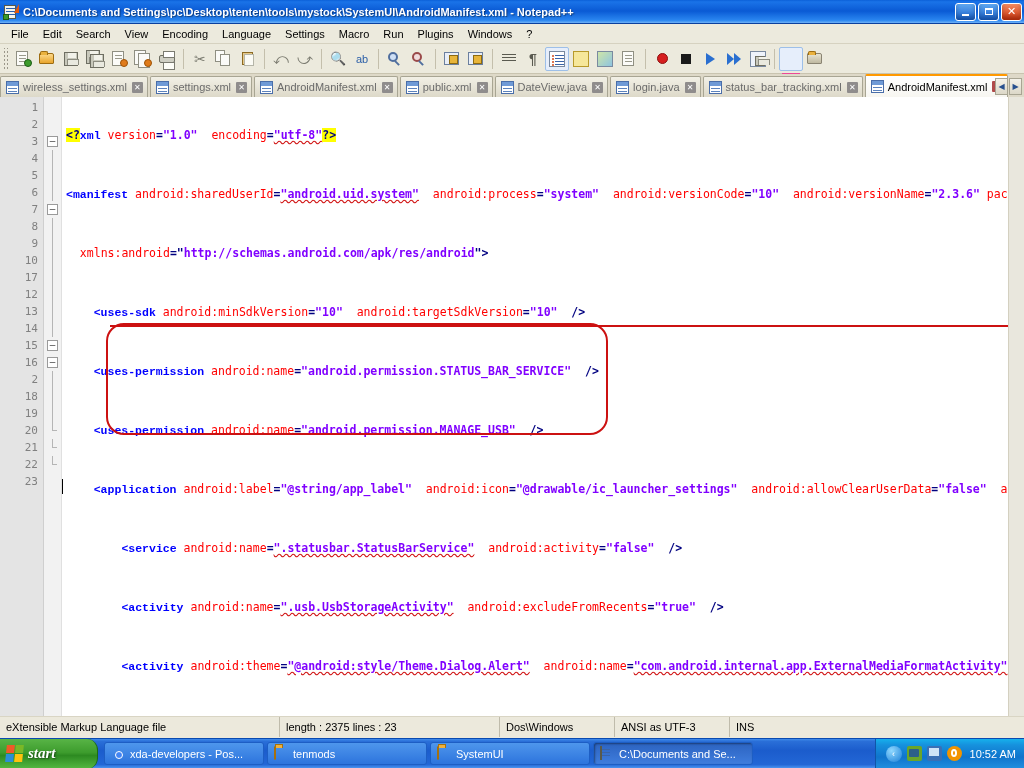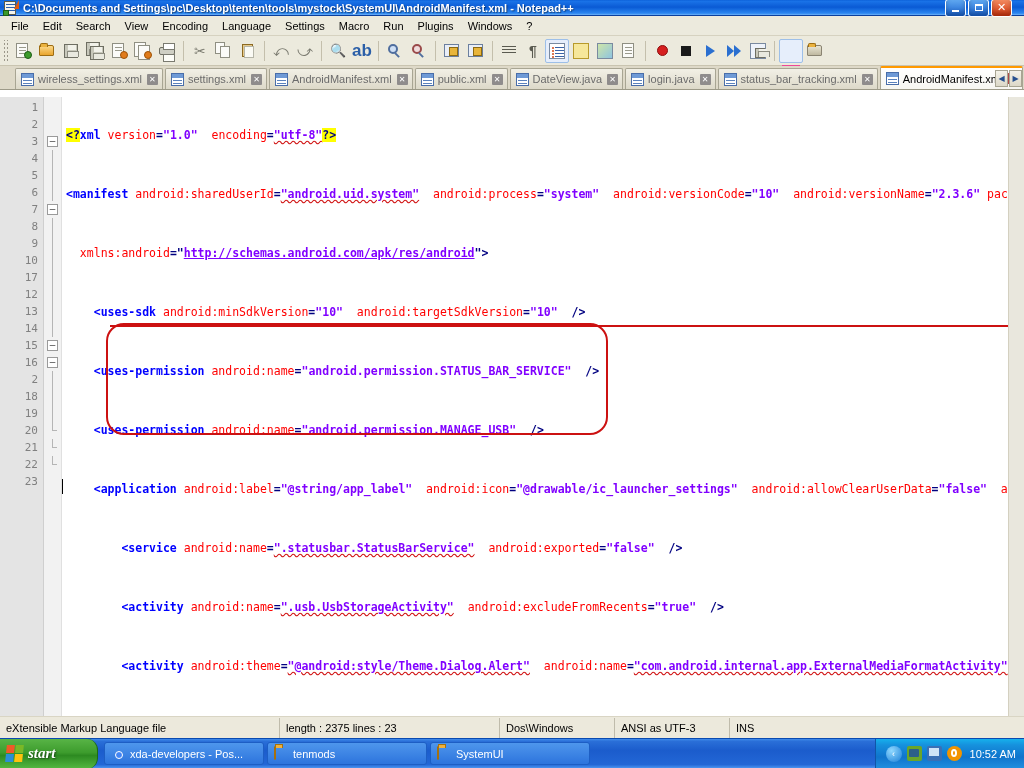--- a/index.html
+++ b/index.html
@@ -8,24 +8,24 @@
     width: 1024px; height: 768px;
     overflow: hidden;
     font-family: "Liberation Sans", sans-serif;
     background: #ffffff;
   }
 
   #app { position: relative; width: 1024px; height: 768px; }
 
   
   .titlebar {
-    height: 16px;
+    height: 24px;
     background: linear-gradient(to bottom, #0b60d8 0%, #1a73e8 8%, #0a5ad4 48%, #0d5fd8 52%, #2a86f0 88%, #6fb2f7 100%);
     display: flex; align-items: center;
-    padding: 0 12px 0 3px;
+    padding: 0 2px 0 3px;
     border-bottom: 1px solid #0a3f9e;
   }
   .title-icon {
     width: 16px; height: 16px; margin-right: 4px;
     position: relative; flex: 0 0 auto;
   }
   .npp-doc {
     position: absolute; left: 1px; top: 1px;
     width: 12px; height: 14px;
     background: #f4f4ec;
@@ -147,21 +147,21 @@
   .abcbox span{font-size:9px;font-weight:bold;color:#1a1a1a;font-family:"Liberation Serif",serif;letter-spacing:-0.5px;line-height:10px;}
   .abcbox::after{content:"";position:absolute;left:2px;bottom:1px;width:14px;height:3px;
      background-image: repeating-linear-gradient(135deg,#d61f1f 0 2px, transparent 2px 4px);}
 
   
   .tabbar {
     height: 24px;
     background: #ded9c8;
     border-bottom: 1px solid #9d9a88;
     display: flex; align-items: flex-end;
-    padding-left: 15px;
+    padding-left: 0;
     position: relative;
   }
   .tab {
     height: 21px;
     display: flex; align-items: center;
     padding: 0 4px 0 5px;
     margin-right: 2px;
     background: linear-gradient(to bottom,#f2f0e6,#ddd9c9);
     border: 1px solid #a8a593;
     border-bottom: none;
@@ -253,26 +253,26 @@
   .code {
     flex: 1 1 auto;
     padding-top: 2px;
     position: relative;
     white-space: pre;
     overflow: hidden;
   }
   .code-line { height:17px; line-height:17px; padding-left:4px; white-space:pre; }
 
   
-  .t-tag   { color:#0000ff; font-weight:bold; }
+  .t-tag   { color:#0000ff; font-weight:bold;font-family:Liberation Mono, monospace; }
   .t-attr  { color:#ff0000; }
   .t-val   { color:#8000ff; font-weight:bold; }
   .t-pi    { background:#ffff00; color:#000080; font-weight:bold; }
   .t-op    { color:#000080; font-weight:bold; }
-  .t-url   { color:#8000ff; font-weight:bold; text-decoration:underline; }
+  .t-url   { color:#8000ff; font-weight:bold; }
   .squig { text-decoration: underline; text-decoration-style: wavy; text-decoration-color:#d01010; }
 
   .annot-circle {
     position:absolute;
     left: 106px; top: 226px;
     width: 502px; height: 112px;
     border: 2px solid #cc1111;
     border-radius: 18px;
     pointer-events:none;
   }
@@ -306,21 +306,21 @@
   }
   .vscroll {
     position:absolute; right:0; top:97px; bottom:52px; width:16px;
     background:#e9e7dd; border-left:1px solid #d4d0c0;
   }
 
   
   .statusbar {
     position:absolute; left:0; right:0; bottom:30px; height:22px;
     background:#ece9dc; border-top:1px solid #d9d5c4;
-    display:flex; align-items:center;
+    display:flex; align-items:flex-start;
     font-size:11px; color:#000;
   }
   .st-cell {
     height:20px; display:flex; align-items:center;
     padding:0 6px; border-right:1px solid #bfbbab;
     white-space:nowrap; overflow:hidden;
   }
 
   
   .taskbar {
@@ -504,21 +504,21 @@
           <span class="arrowU" style="color:#7b7b70">⤻</span>
         </div>
     </div>
 
     <div class="tb-sep"></div>
 
     <div class="tb-btn">
       <div class="ic" style="display:flex;align-items:center;justify-content:center;font-size:13px;color:#4a4a42">🔍</div>
     </div>
     <div class="tb-btn">
-      <div class="ic" style="display:flex;align-items:center;justify-content:center;font-size:17px;color:#2b5fa8;font-weight:bold">ab</div>
+      <div class="ic" style="display:flex;align-items:center;justify-content:center;font-size:11px;color:#2b5fa8;font-weight:normal">ab</div>
     </div>
 
     <div class="tb-sep"></div>
 
     <div class="tb-btn">
       <div class="ic">
           <div class="magn"></div>
         </div>
     </div>
     <div class="tb-btn">
@@ -796,21 +796,21 @@
         <div class="code-line">  <span class="t-attr">xmlns:android</span><span class="t-op">=</span><span class="t-op">"</span><span class="t-url">http://schemas.android.com/apk/res/android</span><span class="t-op">"&gt;</span></div>
 
         <div class="code-line">    <span class="t-tag">&lt;uses-sdk</span> <span class="t-attr">android:minSdkVersion</span><span class="t-op">=</span><span class="t-val">"10"</span>  <span class="t-attr">android:targetSdkVersion</span><span class="t-op">=</span><span class="t-val">"10"</span>  <span class="t-op">/&gt;</span></div>
 
         <div class="code-line">    <span class="t-tag">&lt;uses-permission</span> <span class="t-attr">android:name</span><span class="t-op">=</span><span class="t-val">"android.permission.STATUS_BAR_SERVICE"</span>  <span class="t-op">/&gt;</span></div>
 
         <div class="code-line">    <span class="t-tag">&lt;uses-permission</span> <span class="t-attr">android:name</span><span class="t-op">=</span><span class="t-val">"android.permission.MANAGE_USB"</span>  <span class="t-op">/&gt;</span></div>
 
         <div class="code-line">    <span class="t-tag">&lt;application</span> <span class="t-attr">android:label</span><span class="t-op">=</span><span class="t-val">"@string/app_label"</span>  <span class="t-attr">android:icon</span><span class="t-op">=</span><span class="t-val">"@drawable/ic_launcher_settings"</span>  <span class="t-attr">android:allowClearUserData</span><span class="t-op">=</span><span class="t-val">"false"</span>  <span class="t-attr">andro</span></div>
 
-        <div class="code-line">        <span class="t-tag">&lt;service</span> <span class="t-attr">android:name</span><span class="t-op">=</span><span class="t-val squig">".statusbar.StatusBarService"</span>  <span class="t-attr">android:exported</span><span class="t-op">=</span><span class="t-val">"false"</span>  <span class="t-op">/&gt;</span></div>
+        <div class="code-line">        <span class="t-tag">&lt;service</span> <span class="t-attr">android:name</span><span class="t-op">=</span><span class="t-val squig">".statusbar.StatusBarService"</span>  <span class="t-attr">android:activity</span><span class="t-op">=</span><span class="t-val">"false"</span>  <span class="t-op">/&gt;</span></div>
 
         <div class="code-line">        <span class="t-tag">&lt;activity</span> <span class="t-attr">android:name</span><span class="t-op">=</span><span class="t-val squig">".usb.UsbStorageActivity"</span>  <span class="t-attr">android:excludeFromRecents</span><span class="t-op">=</span><span class="t-val">"true"</span>  <span class="t-op">/&gt;</span></div>
 
         <div class="code-line">        <span class="t-tag">&lt;activity</span> <span class="t-attr">android:theme</span><span class="t-op">=</span><span class="t-val squig">"@android:style/Theme.Dialog.Alert"</span>  <span class="t-attr">android:name</span><span class="t-op">=</span><span class="t-val squig">"com.android.internal.app.ExternalMediaFormatActivity"</span>  <span class="t-attr">a</span></div>
 
         
 
         
 
         
@@ -877,20 +877,24 @@
         <span>xda-developers - Pos...</span>
       </div>
       <div class="task-item">
         <span class="task-ic"><span class="folder-ic"></span></span>
         <span>tenmods</span>
       </div>
       <div class="task-item">
         <span class="task-ic"><span class="folder-ic"></span></span>
         <span>SystemUI</span>
       </div>
+      <div class="task-item active">
+        <span class="task-ic"><span class="npp-ic"></span></span>
+        <span>C:\Documents and Se...</span>
+      </div>
     </div>
 
     <div class="tray">
       <div class="tray-chev">‹</div>
       <div class="tray-ic" style="background:#6aa52a;border-radius:2px;position:relative">
         <span style="position:absolute;left:2px;top:3px;width:10px;height:8px;background:#2c5f8a;display:block;border-radius:1px"></span>
       </div>
       <div class="tray-ic" style="background:#3a6fb5;border-radius:2px;position:relative">
         <span style="position:absolute;left:2px;top:2px;width:10px;height:8px;background:#cfe3f7;display:block"></span>
       </div>

